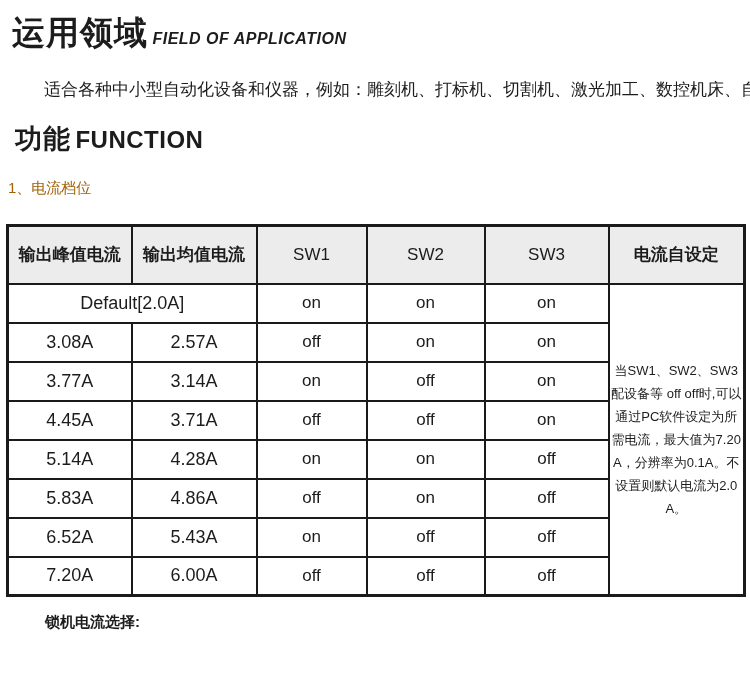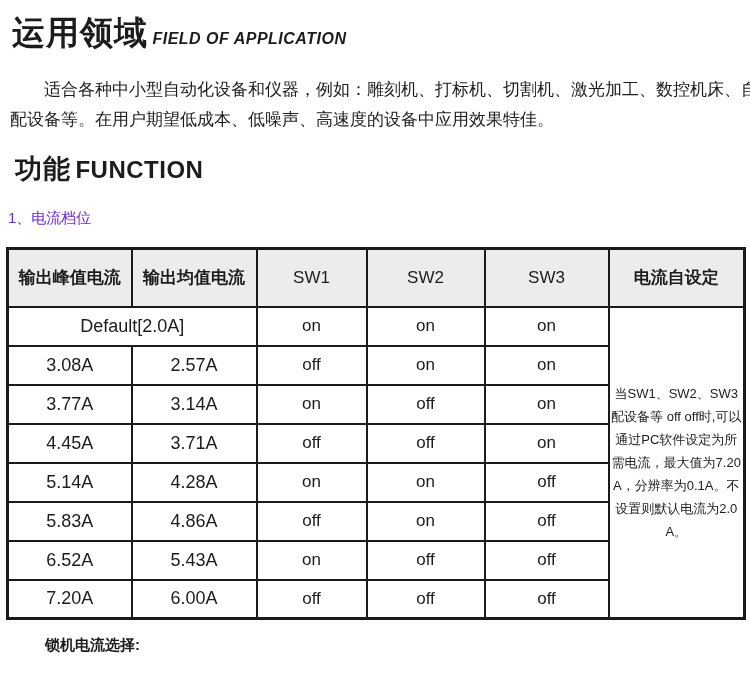--- a/index.html
+++ b/index.html
@@ -18,25 +18,25 @@
     margin: 19px 10px 0 10px;
     font-size: 17px;
     line-height: 30px;
     color: #1c1c1c;
   }
   .intro .line { display: block; white-space: nowrap; }
   .intro .line.first { text-indent: 2em; }
   .h2 { margin: 16px 0 0 15px; white-space: nowrap; }
   .h2 .zh { font-size: 27px; font-weight: bold; letter-spacing: 1px; }
   .h2 .en { font-size: 24px; font-weight: bold; letter-spacing: 0.5px; }
-  .list-label { margin: 22px 0 0 8px; font-size: 15px; color: #6d28d9; }
+  .list-label { margin: 22px 0 0 8px; font-size: 15px; color: #a16207; }
   table.current-table {
     border-collapse: collapse;
     width: 740px;
-    margin: 19px 0 0 6px;
+    margin: 26px 0 0 6px;
     table-layout: fixed;
     border: 3px solid #1a1a1a;
   }
   table.current-table th, table.current-table td {
     border: 2px solid #1a1a1a;
     text-align: center;
     vertical-align: middle;
     padding: 0;
     overflow: hidden;
   }
@@ -61,21 +61,20 @@
 </head>
 <body>
 
 <div class="h1">
   <span class="zh">运用领域</span>
   <span class="en">FIELD OF APPLICATION</span>
 </div>
 
 <div class="intro">
   <span class="line first">适合各种中小型自动化设备和仪器，例如：雕刻机、打标机、切割机、激光加工、数控机床、自动装</span>
-  <span class="line">配设备等。在用户期望低成本、低噪声、高速度的设备中应用效果特佳。</span>
 </div>
 
 <div class="h2">
   <span class="zh">功能</span>
   <span class="en">FUNCTION</span>
 </div>
 
 <div class="list-label">1、电流档位</div>
 
 <table class="current-table">

